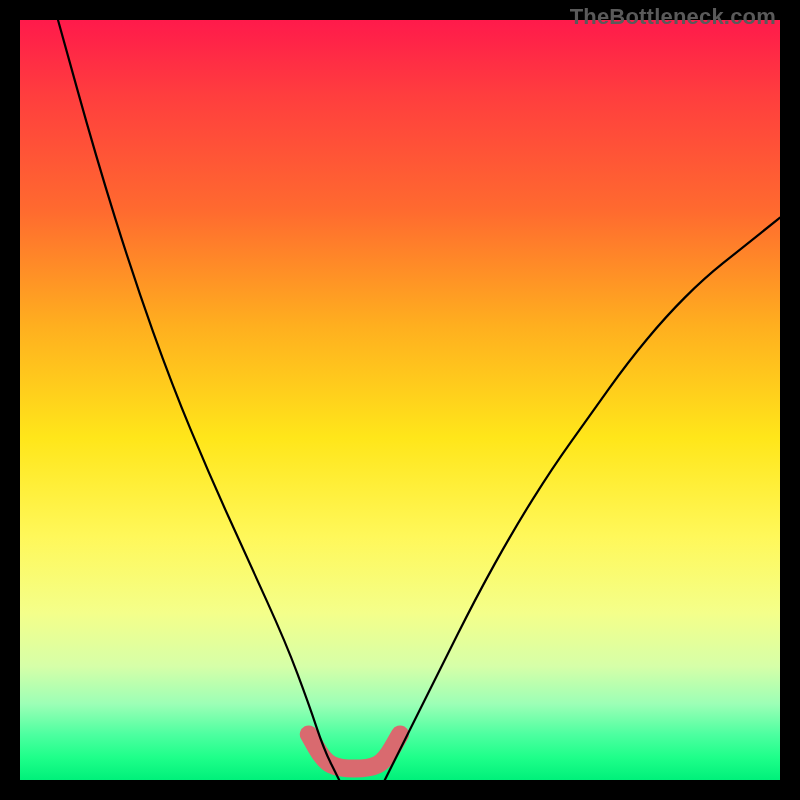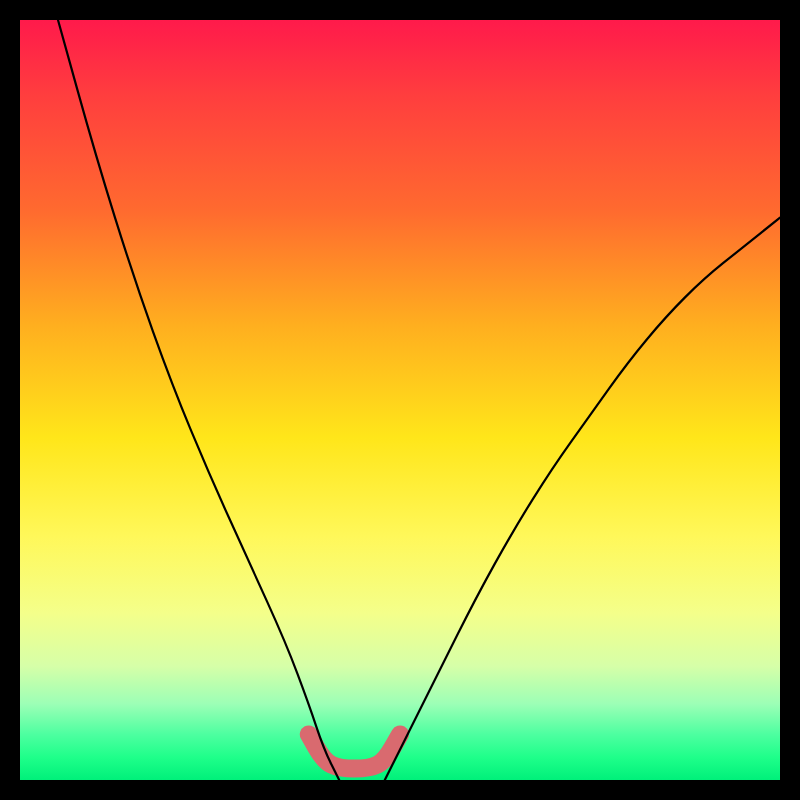--- a/index.html
+++ b/index.html
@@ -53,13 +53,14 @@
 <body>
 
 <div class="frame">
   <div class="plot">
     <svg class="curves" viewBox="0 0 760 760" preserveAspectRatio="none">
       <path fill="none" stroke="#d96a6f" stroke-width="18" stroke-linecap="round" stroke-linejoin="round" d="M 288.8 714.4 Q 288.8 714.4 296.4 727.7 Q 304 741 311.6 744.8 Q 319.2 748.6 334.4 748.6 Q 349.6 748.6 357.20000000000005 744.8 Q 364.8 741 372.4 727.7 T 380 714.4"></path>
       <path fill="none" stroke="#000000" stroke-width="2.2" stroke-linecap="round" d="M 38 0 Q 38 0 57 68.40000000000003 Q 76 136.80000000000007 95 197.60000000000002 Q 114 258.4 133 311.6 Q 152 364.8 171 410.4 Q 190 456 209 497.8 Q 228 539.6 247 581.4000000000001 Q 266 623.2 277.4 653.6 Q 288.8 684 296.4 706.8 Q 304 729.6 311.6 744.8 T 319.2 760"></path>
       <path fill="none" stroke="#000000" stroke-width="2.2" stroke-linecap="round" d="M 364.8 760 Q 364.8 760 372.4 744.8 Q 380 729.6 399 691.6 Q 418.00000000000006 653.6 437 615.6 Q 456 577.6 475 543.4 Q 494 509.2 513 478.8 Q 532 448.40000000000003 551 421.8 Q 570 395.2 589 368.59999999999997 Q 608 341.99999999999994 627 319.2 Q 646 296.40000000000003 665 277.4 Q 684 258.4 703 243.2 Q 722 228 741 212.8 T 760 197.60000000000002"></path>
     </svg>
   </div>
+  <div class="watermark">TheBottleneck.com</div>
 </div>
 
 </body></html>

